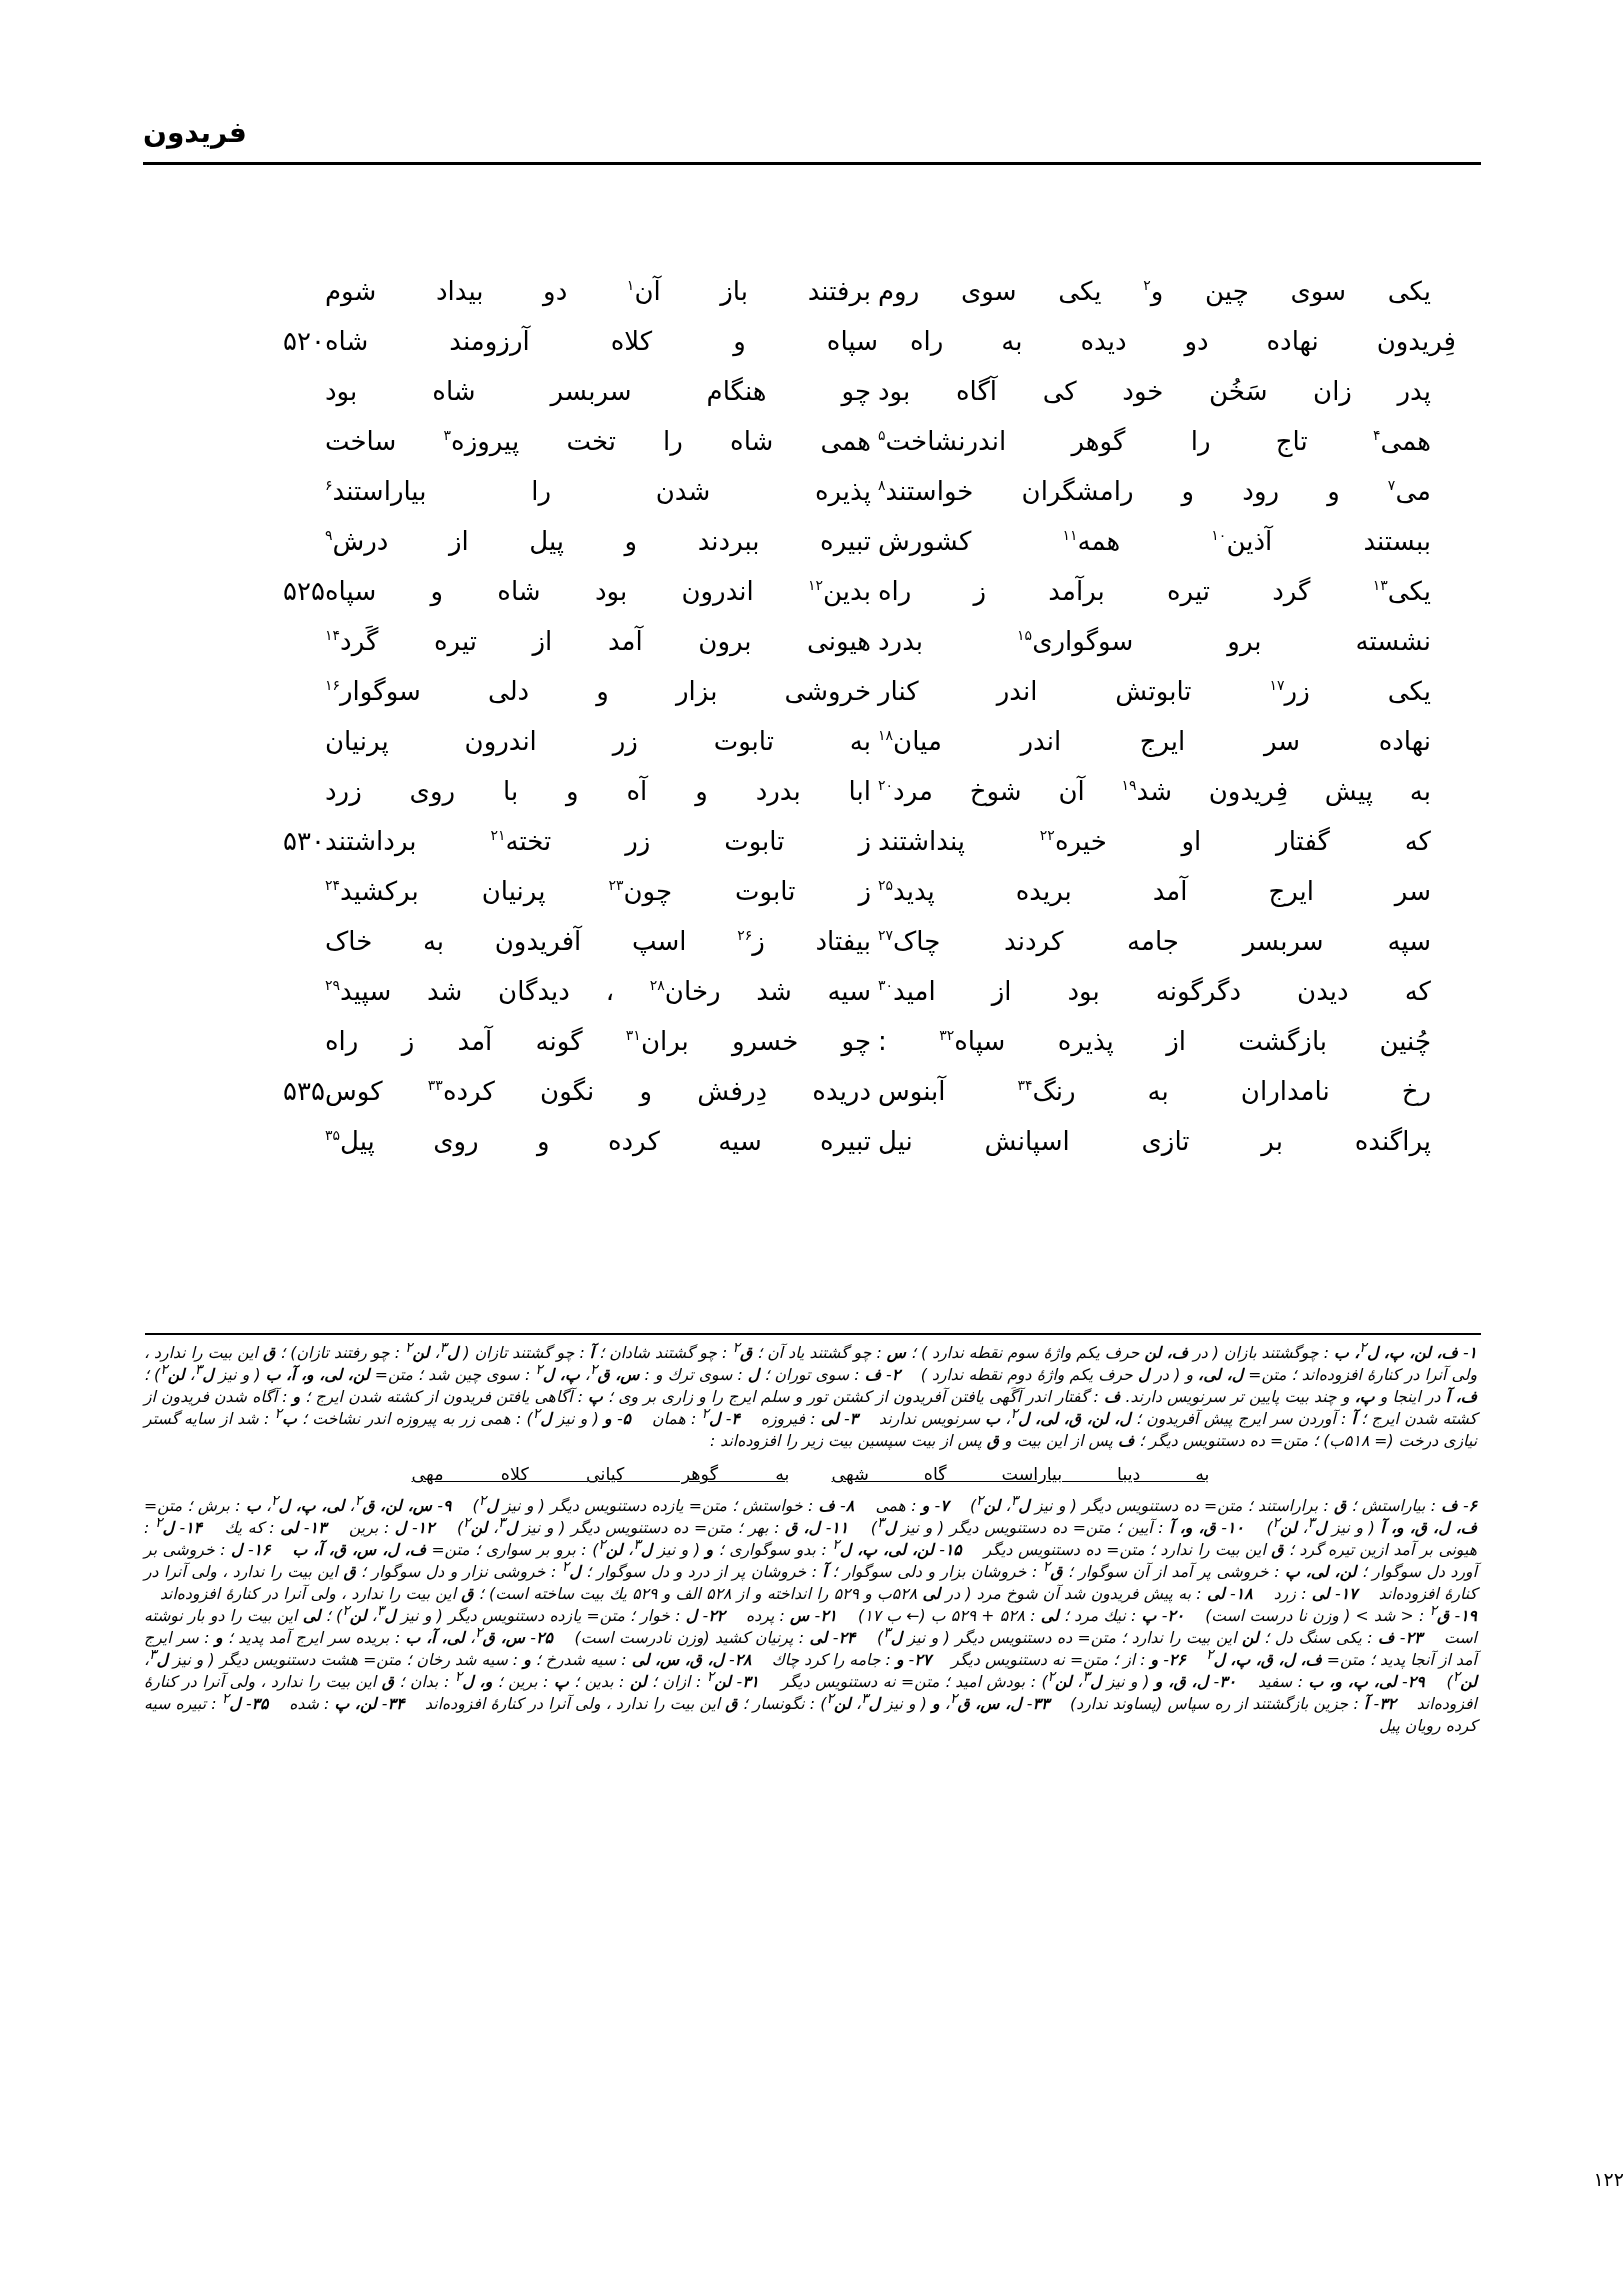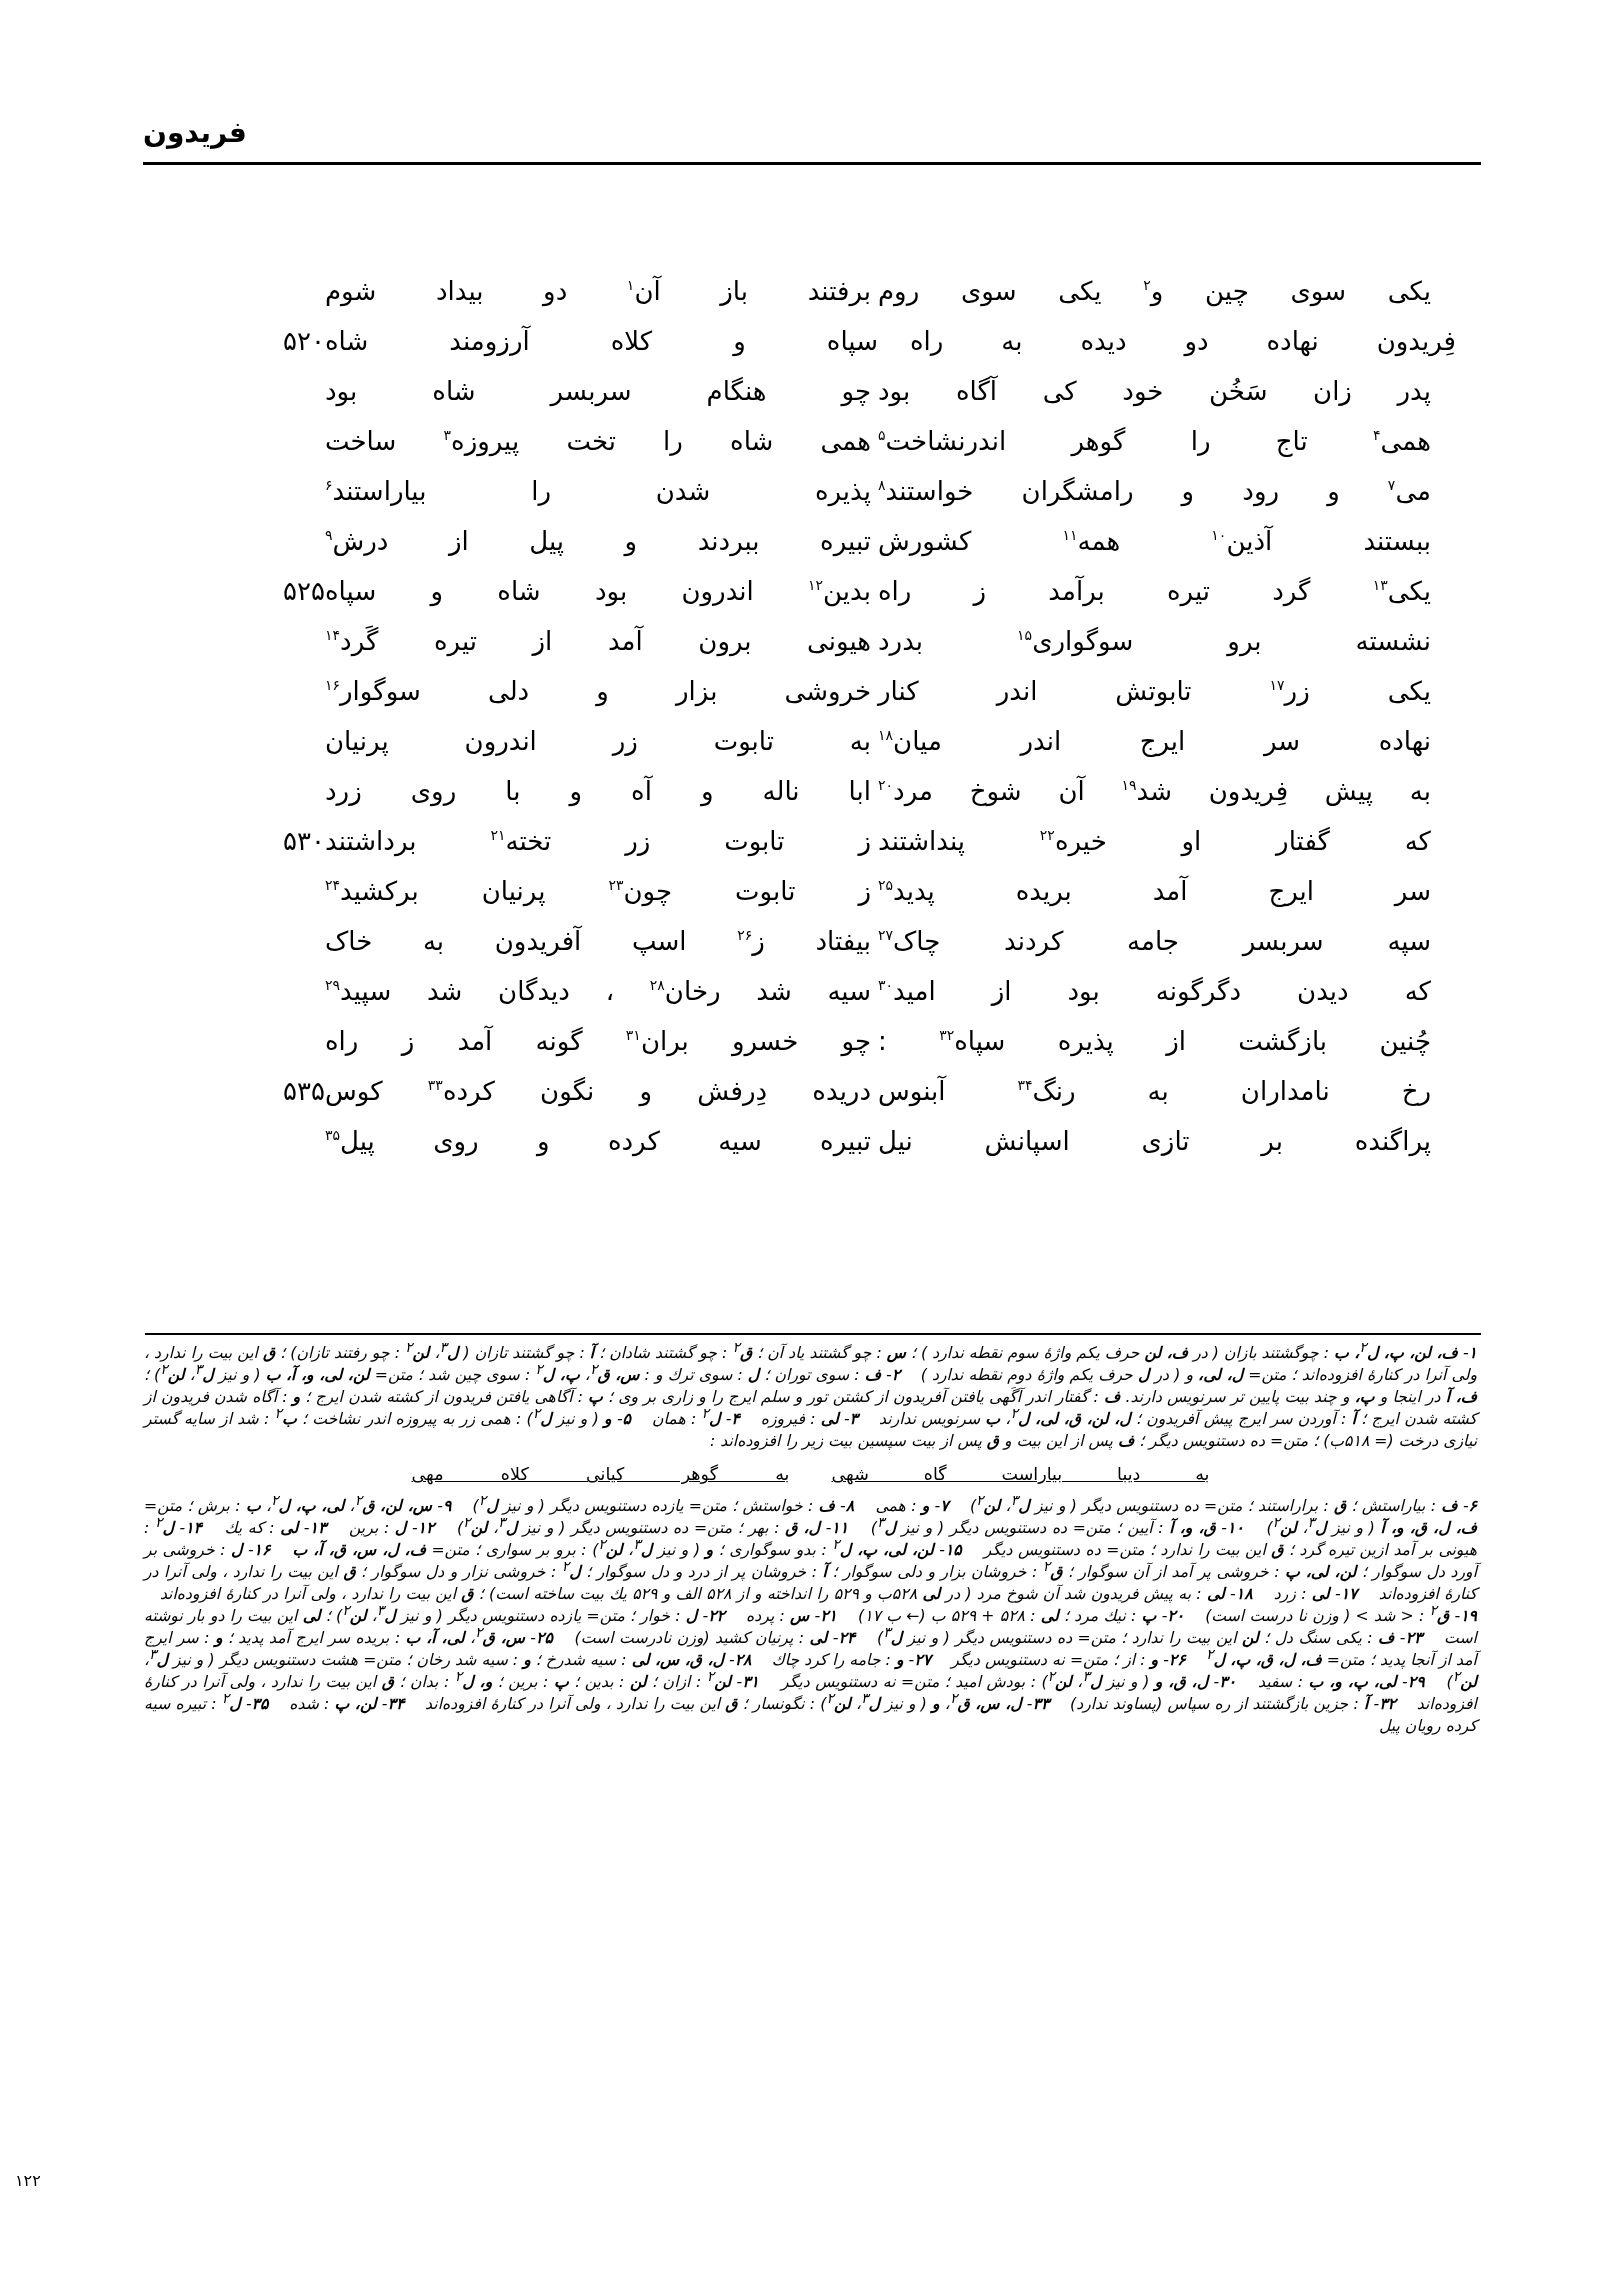--- a/index.html
+++ b/index.html
@@ -133,22 +133,22 @@
     text-align:justify;
     text-align-last:justify;
     text-decoration:underline;
   }
 
   
   .folio{
     position:absolute;
     bottom:83px;
     left:15px;right:0;
-    text-align:left;
-    font-size:16px;
+    text-align:right;
+    font-size:19px;
     direction:rtl;
   }
 </style>
 </head>
 <body>
 
 <div class="page">
 
   <div class="runhead-wrap">
     <div class="runhead">
@@ -246,21 +246,21 @@
         <div class="hemistich hemi-right">
           <span class="hemi-inner">به تابوت زر اندرون پرنیان</span>
         </div>
         <div class="verse-num"></div>
       </div>
       <div class="verse-row">
         <div class="hemistich hemi-left">
           <span class="hemi-inner">به پیش فِریدون شد<sup class="fn">۱۹</sup> آن شوخ مرد<sup class="fn">۲۰</sup></span>
         </div>
         <div class="hemistich hemi-right">
-          <span class="hemi-inner">ابا ناله و آه و با روی زرد</span>
+          <span class="hemi-inner">ابا بدرد و آه و با روی زرد</span>
         </div>
         <div class="verse-num"></div>
       </div>
       <div class="verse-row">
         <div class="hemistich hemi-left">
           <span class="hemi-inner">که گفتار او خیره<sup class="fn">۲۲</sup> پنداشتند</span>
         </div>
         <div class="hemistich hemi-right">
           <span class="hemi-inner">ز تابوت زر تخته<sup class="fn">۲۱</sup> برداشتند</span>
         </div>

